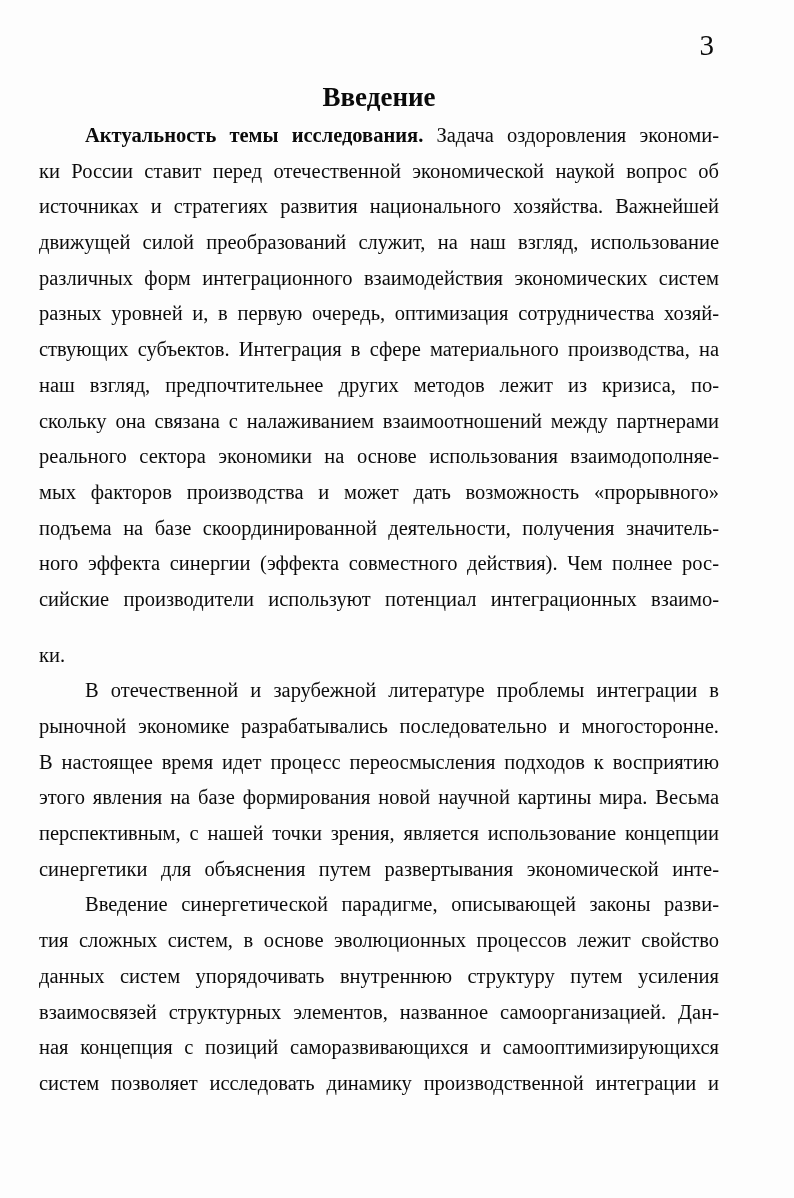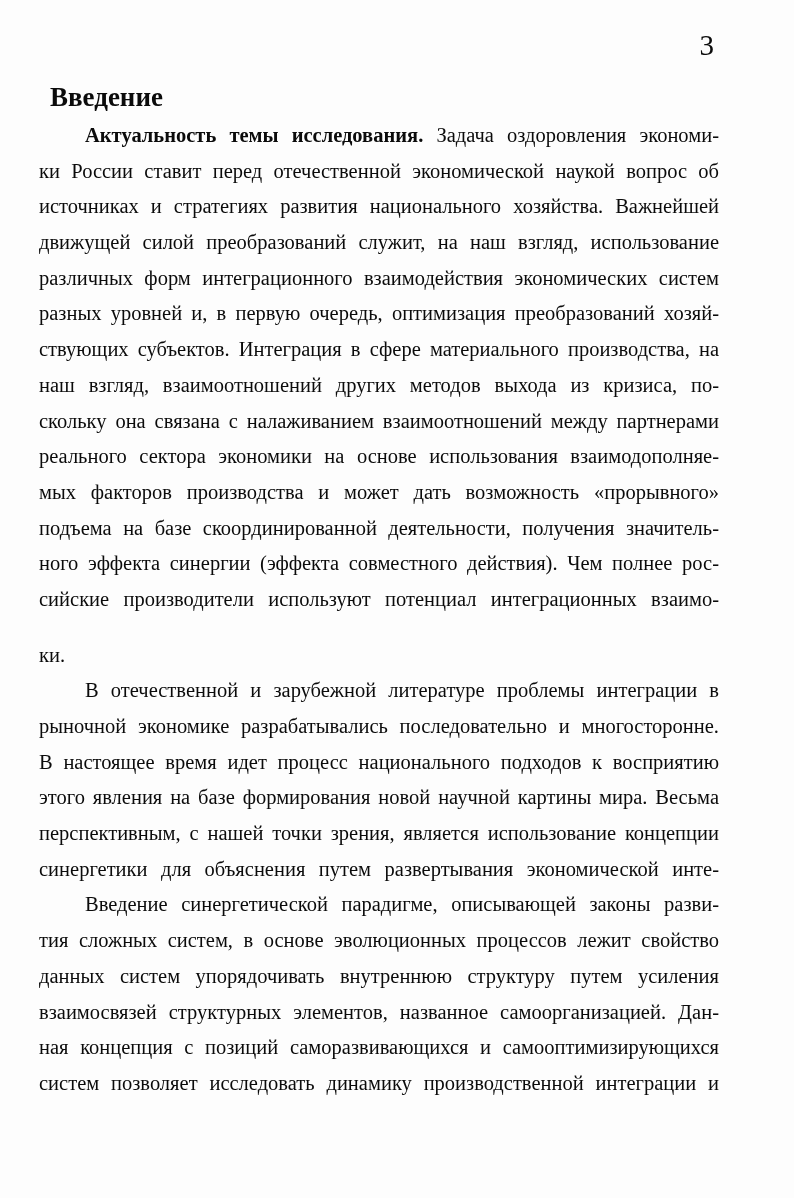--- a/index.html
+++ b/index.html
@@ -19,22 +19,23 @@
   .page-number {
     position: absolute;
     top: 28px;
     right: 80px;
     font-size: 29px;
     line-height: 34px;
   }
   .heading {
     position: absolute;
     top: 80px;
-    left: 50px;
+    left: 39px;
     width: 680px;
+    text-align: center;
     font-weight: 700;
     font-size: 27px;
     line-height: 34px;
   }
   .body-text {
     position: absolute;
     top: 118px;
     left: 39px;
     width: 680px;
   }
@@ -68,35 +69,35 @@
 <div class="page" style="background: rgb(253, 253, 253); color: rgb(11, 11, 11);">
   <div class="page-number">3</div>
   <div class="heading">Введение</div>
   <div class="body-text" id="body-container">
       <div class="paragraph">
         <div class="line indent"><span class="lead-bold">Актуальность темы исследования.</span> Задача оздоровления экономи-</div>
         <div class="line">ки России ставит перед отечественной экономической наукой вопрос об</div>
         <div class="line">источниках и стратегиях развития национального хозяйства. Важнейшей</div>
         <div class="line">движущей силой преобразований служит, на наш взгляд, использование</div>
         <div class="line">различных форм интеграционного взаимодействия экономических систем</div>
-        <div class="line">разных уровней и, в первую очередь, оптимизация преобразований хозяй-</div>
+        <div class="line">разных уровней и, в первую очередь, оптимизация сотрудничества хозяй-</div>
         <div class="line">ствующих субъектов. Интеграция в сфере материального производства, на</div>
-        <div class="line">наш взгляд, взаимоотношений других методов выхода из кризиса, по-</div>
+        <div class="line">наш взгляд, предпочтительнее других методов лежит из кризиса, по-</div>
         <div class="line">скольку она связана с налаживанием взаимоотношений между партнерами</div>
         <div class="line">реального сектора экономики на основе использования взаимодополняе-</div>
         <div class="line">мых факторов производства и может дать возможность «прорывного»</div>
         <div class="line">подъема на базе скоординированной деятельности, получения значитель-</div>
         <div class="line">ного эффекта синергии (эффекта совместного действия). Чем полнее рос-</div>
         <div class="line">сийские производители используют потенциал интеграционных взаимо-</div>
         <div class="line end">ки.</div>
       </div>
       <div class="paragraph">
         <div class="line indent">В отечественной и зарубежной литературе проблемы интеграции в</div>
         <div class="line">рыночной экономике разрабатывались последовательно и многосторонне.</div>
-        <div class="line">В настоящее время идет процесс национального подходов к восприятию</div>
+        <div class="line">В настоящее время идет процесс переосмысления подходов к восприятию</div>
         <div class="line">этого явления на базе формирования новой научной картины мира. Весьма</div>
         <div class="line">перспективным, с нашей точки зрения, является использование концепции</div>
         <div class="line">синергетики для объяснения путем развертывания экономической инте-</div>
       </div>
       <div class="paragraph">
         <div class="line indent">Введение синергетической парадигме, описывающей законы разви-</div>
         <div class="line">тия сложных систем, в основе эволюционных процессов лежит свойство</div>
         <div class="line">данных систем упорядочивать внутреннюю структуру путем усиления</div>
         <div class="line">взаимосвязей структурных элементов, названное самоорганизацией. Дан-</div>
         <div class="line">ная концепция с позиций саморазвивающихся и самооптимизирующихся</div>

